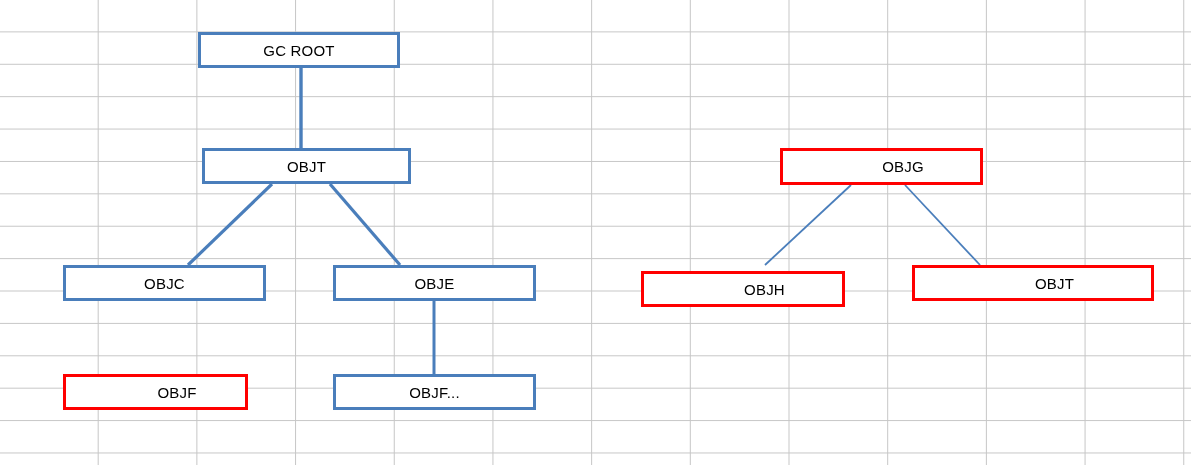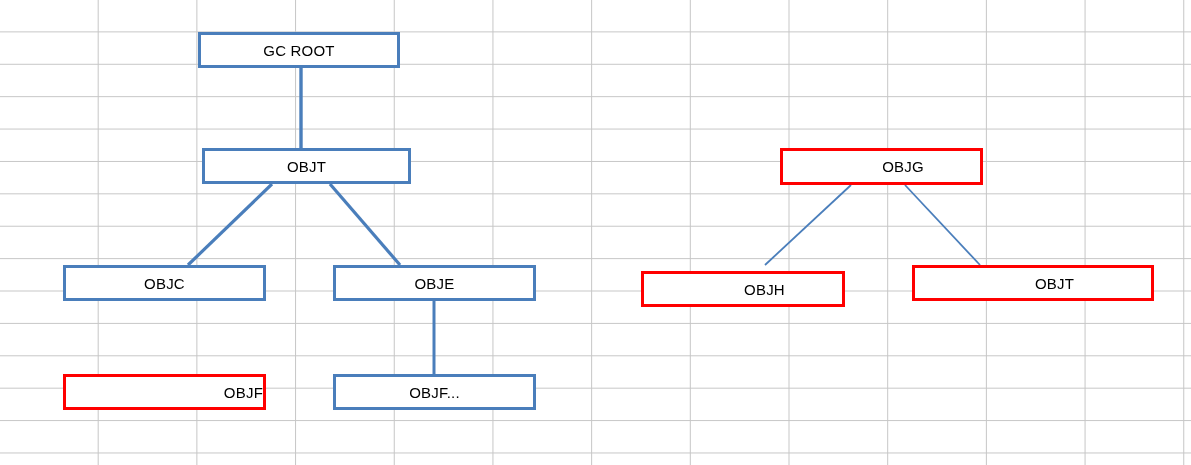--- a/index.html
+++ b/index.html
@@ -82,21 +82,21 @@
       </div>
       <div class="node blue" style="left: 202px; top: 148px; width: 209px; height: 36px;">
         <span class="node-label">OBJT</span>
       </div>
       <div class="node blue" style="left: 63px; top: 265px; width: 203px; height: 36px;">
         <span class="node-label">OBJC</span>
       </div>
       <div class="node blue" style="left: 333px; top: 265px; width: 203px; height: 36px;">
         <span class="node-label">OBJE</span>
       </div>
-      <div class="node red" style="left: 63px; top: 374px; width: 203px; height: 36px; justify-content: flex-end;">
+      <div class="node red" style="left: 63px; top: 374px; width: 185px; height: 36px;">
         <span class="node-label">OBJF</span>
       </div>
       <div class="node blue" style="left: 333px; top: 374px; width: 203px; height: 36px;">
         <span class="node-label">OBJF...</span>
       </div>
       <div class="node red" style="left: 780px; top: 148px; width: 203px; height: 37px;">
         <span class="node-label">OBJG</span>
       </div>
       <div class="node red" style="left: 641px; top: 265px; width: 204px; height: 36px; margin-top: 6px;">
         <span class="node-label">OBJH</span>

